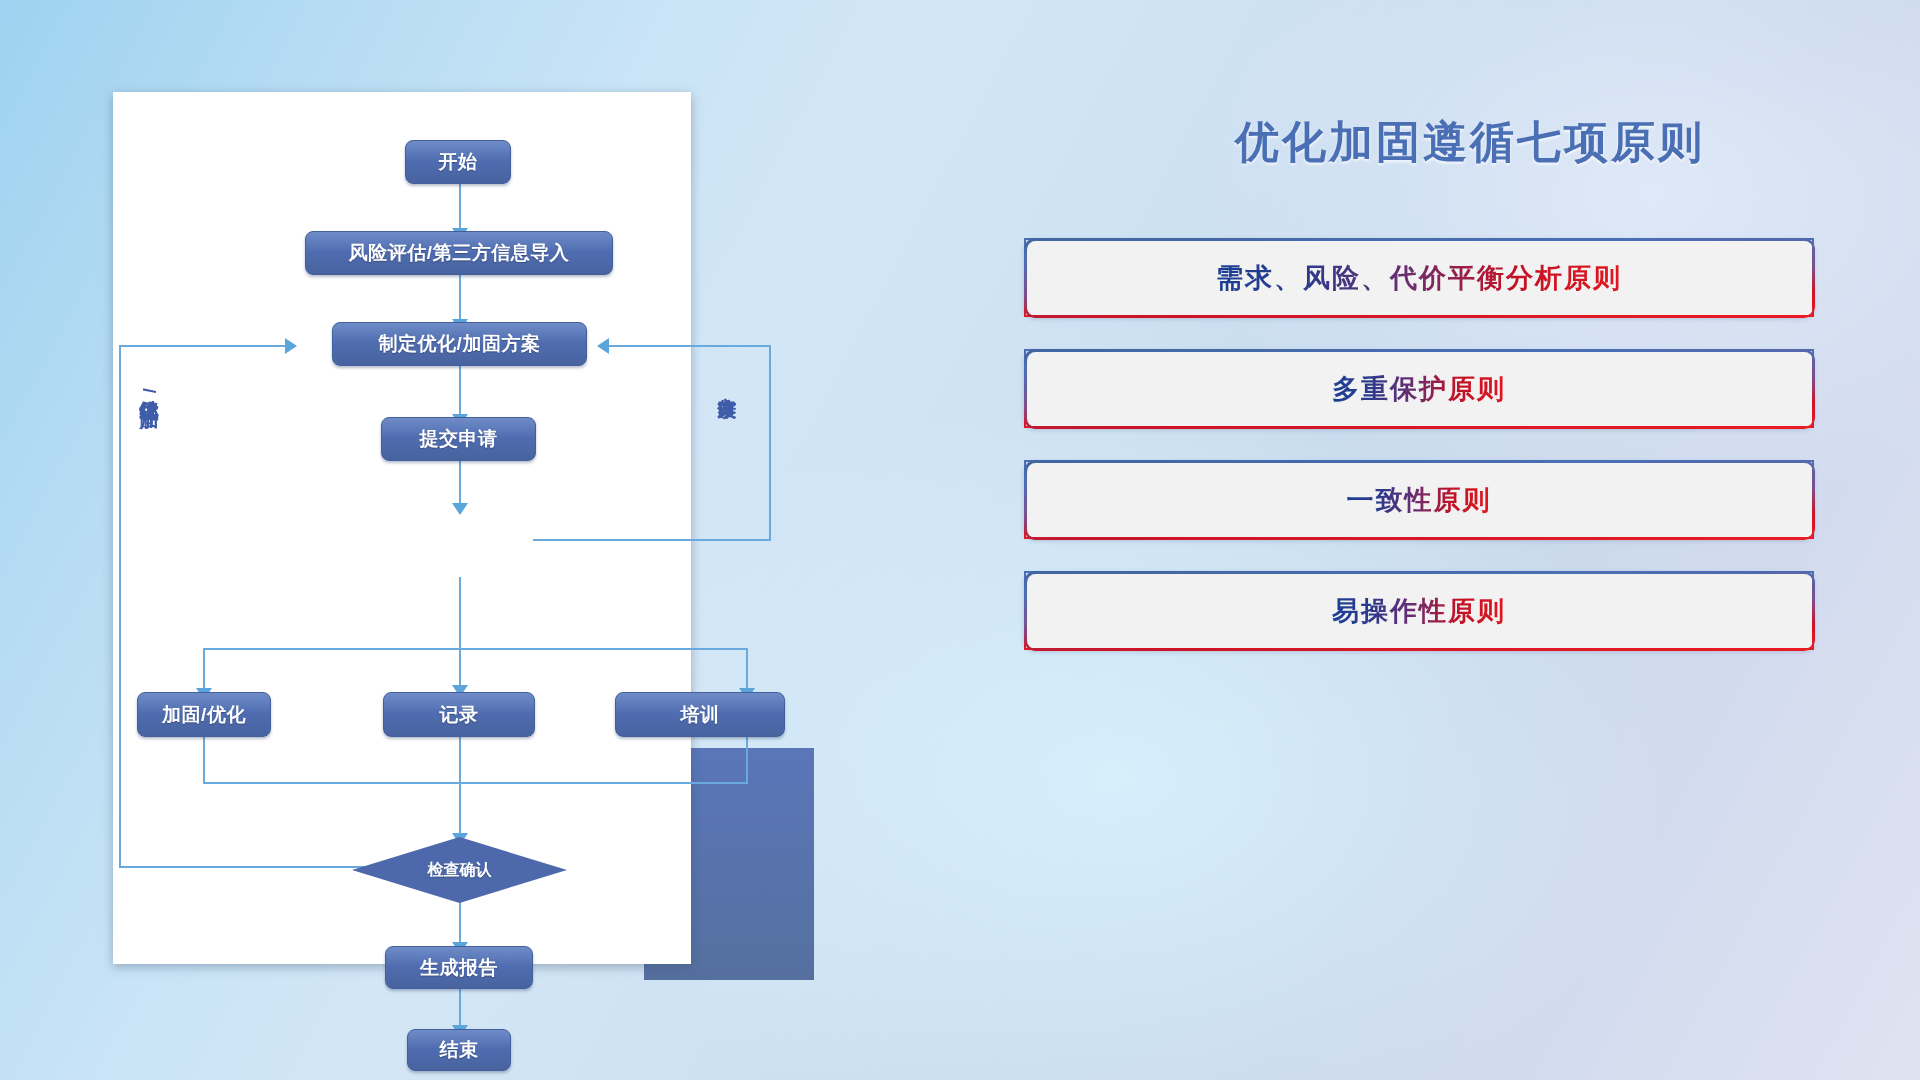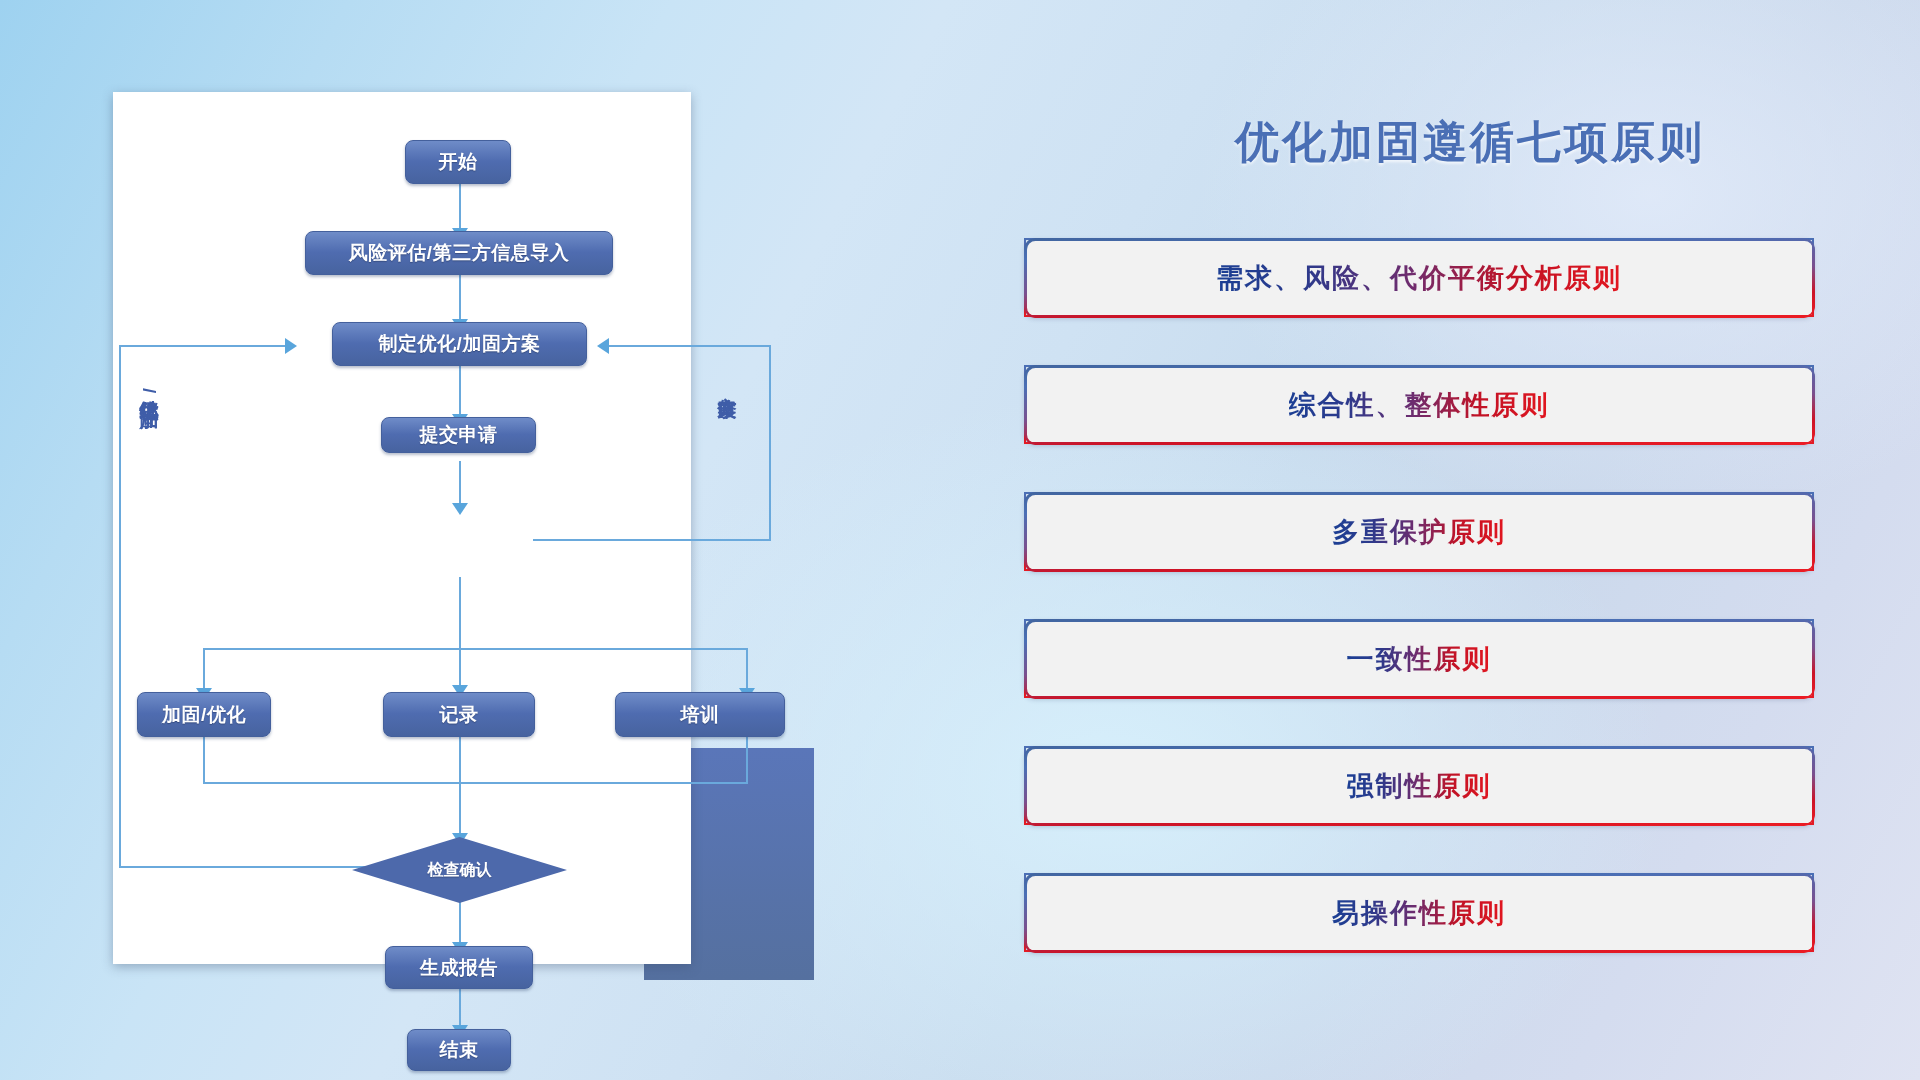--- a/index.html
+++ b/index.html
@@ -109,21 +109,21 @@
     color:#4a6fb5;
     letter-spacing:3px;
     text-shadow:0 2px 3px rgba(255,255,255,.75);
   }
 
   .cards{ position:absolute; left:4px; top:230px; width:790px; }
 
   .pcard{
     position:relative;
     height:79px;
-    margin-bottom:48px;
+    margin-bottom:32px;
     border-radius:10px;
     background:#f2f2f2;
     border-style:solid;
     border-width:2.5px;
     border-image:linear-gradient(180deg,#4a6fb5 0%,#6a5a9e 42%,#c0172a 75%,#e31b24 100%) 1;
     border-radius:10px;
     box-shadow:0 2px 4px rgba(70,90,130,.25);
     display:flex; align-items:center; justify-content:center;
   }
   
@@ -206,21 +206,21 @@
 
       <div class="vlabel" style="left:26px; top:292px;">继续优化/加固</div>
       <div class="vlabel" style="left:604px; top:290px;">方案修改</div>
 
       <div class="node" style="left:292px; top:48px; width:106px; height:44px; font-size:19px;">开始</div>
 
       <div class="node" style="left:192px; top:139px; width:308px; height:44px; font-size:19px;">风险评估/第三方信息导入</div>
 
       <div class="node" style="left:219px; top:230px; width:255px; height:44px; font-size:19px;">制定优化/加固方案</div>
 
-      <div class="node" style="left:268px; top:325px; width:155px; height:36px; font-size:19px;">提交申请</div>
+      <div class="node" style="left:268px; top:325px; width:155px; height:44px; font-size:19px;">提交申请</div>
 
 
       <div class="node" style="left:24px; top:600px; width:134px; height:45px; font-size:19px;">加固/优化</div>
 
       <div class="node" style="left:270px; top:600px; width:152px; height:45px; font-size:19px;">记录</div>
 
       <div class="node" style="left:502px; top:600px; width:170px; height:45px; font-size:19px;">培训</div>
 
       <div class="diamond" style="left:239px; top:745px; width:215px; height:66px;">
         <div class="dshape"></div>
@@ -237,28 +237,22 @@
 
 <div id="right-panel">
 
   <div class="panel-title">优化加固遵循七项原则</div>
 
   <div class="cards">
     <div class="pcard">
       <span class="pcard-label">需求、风险、代价平衡分析原则</span>
     </div>
     <div class="pcard">
-      <span class="pcard-label">综合性、整体性原则</span>
-    </div>
-    <div class="pcard">
       <span class="pcard-label">多重保护原则</span>
     </div>
     <div class="pcard">
       <span class="pcard-label">一致性原则</span>
-    </div>
-    <div class="pcard">
-      <span class="pcard-label">强制性原则</span>
     </div>
     <div class="pcard">
       <span class="pcard-label">易操作性原则</span>
     </div>
   </div>
 </div>
 
 </body></html>

